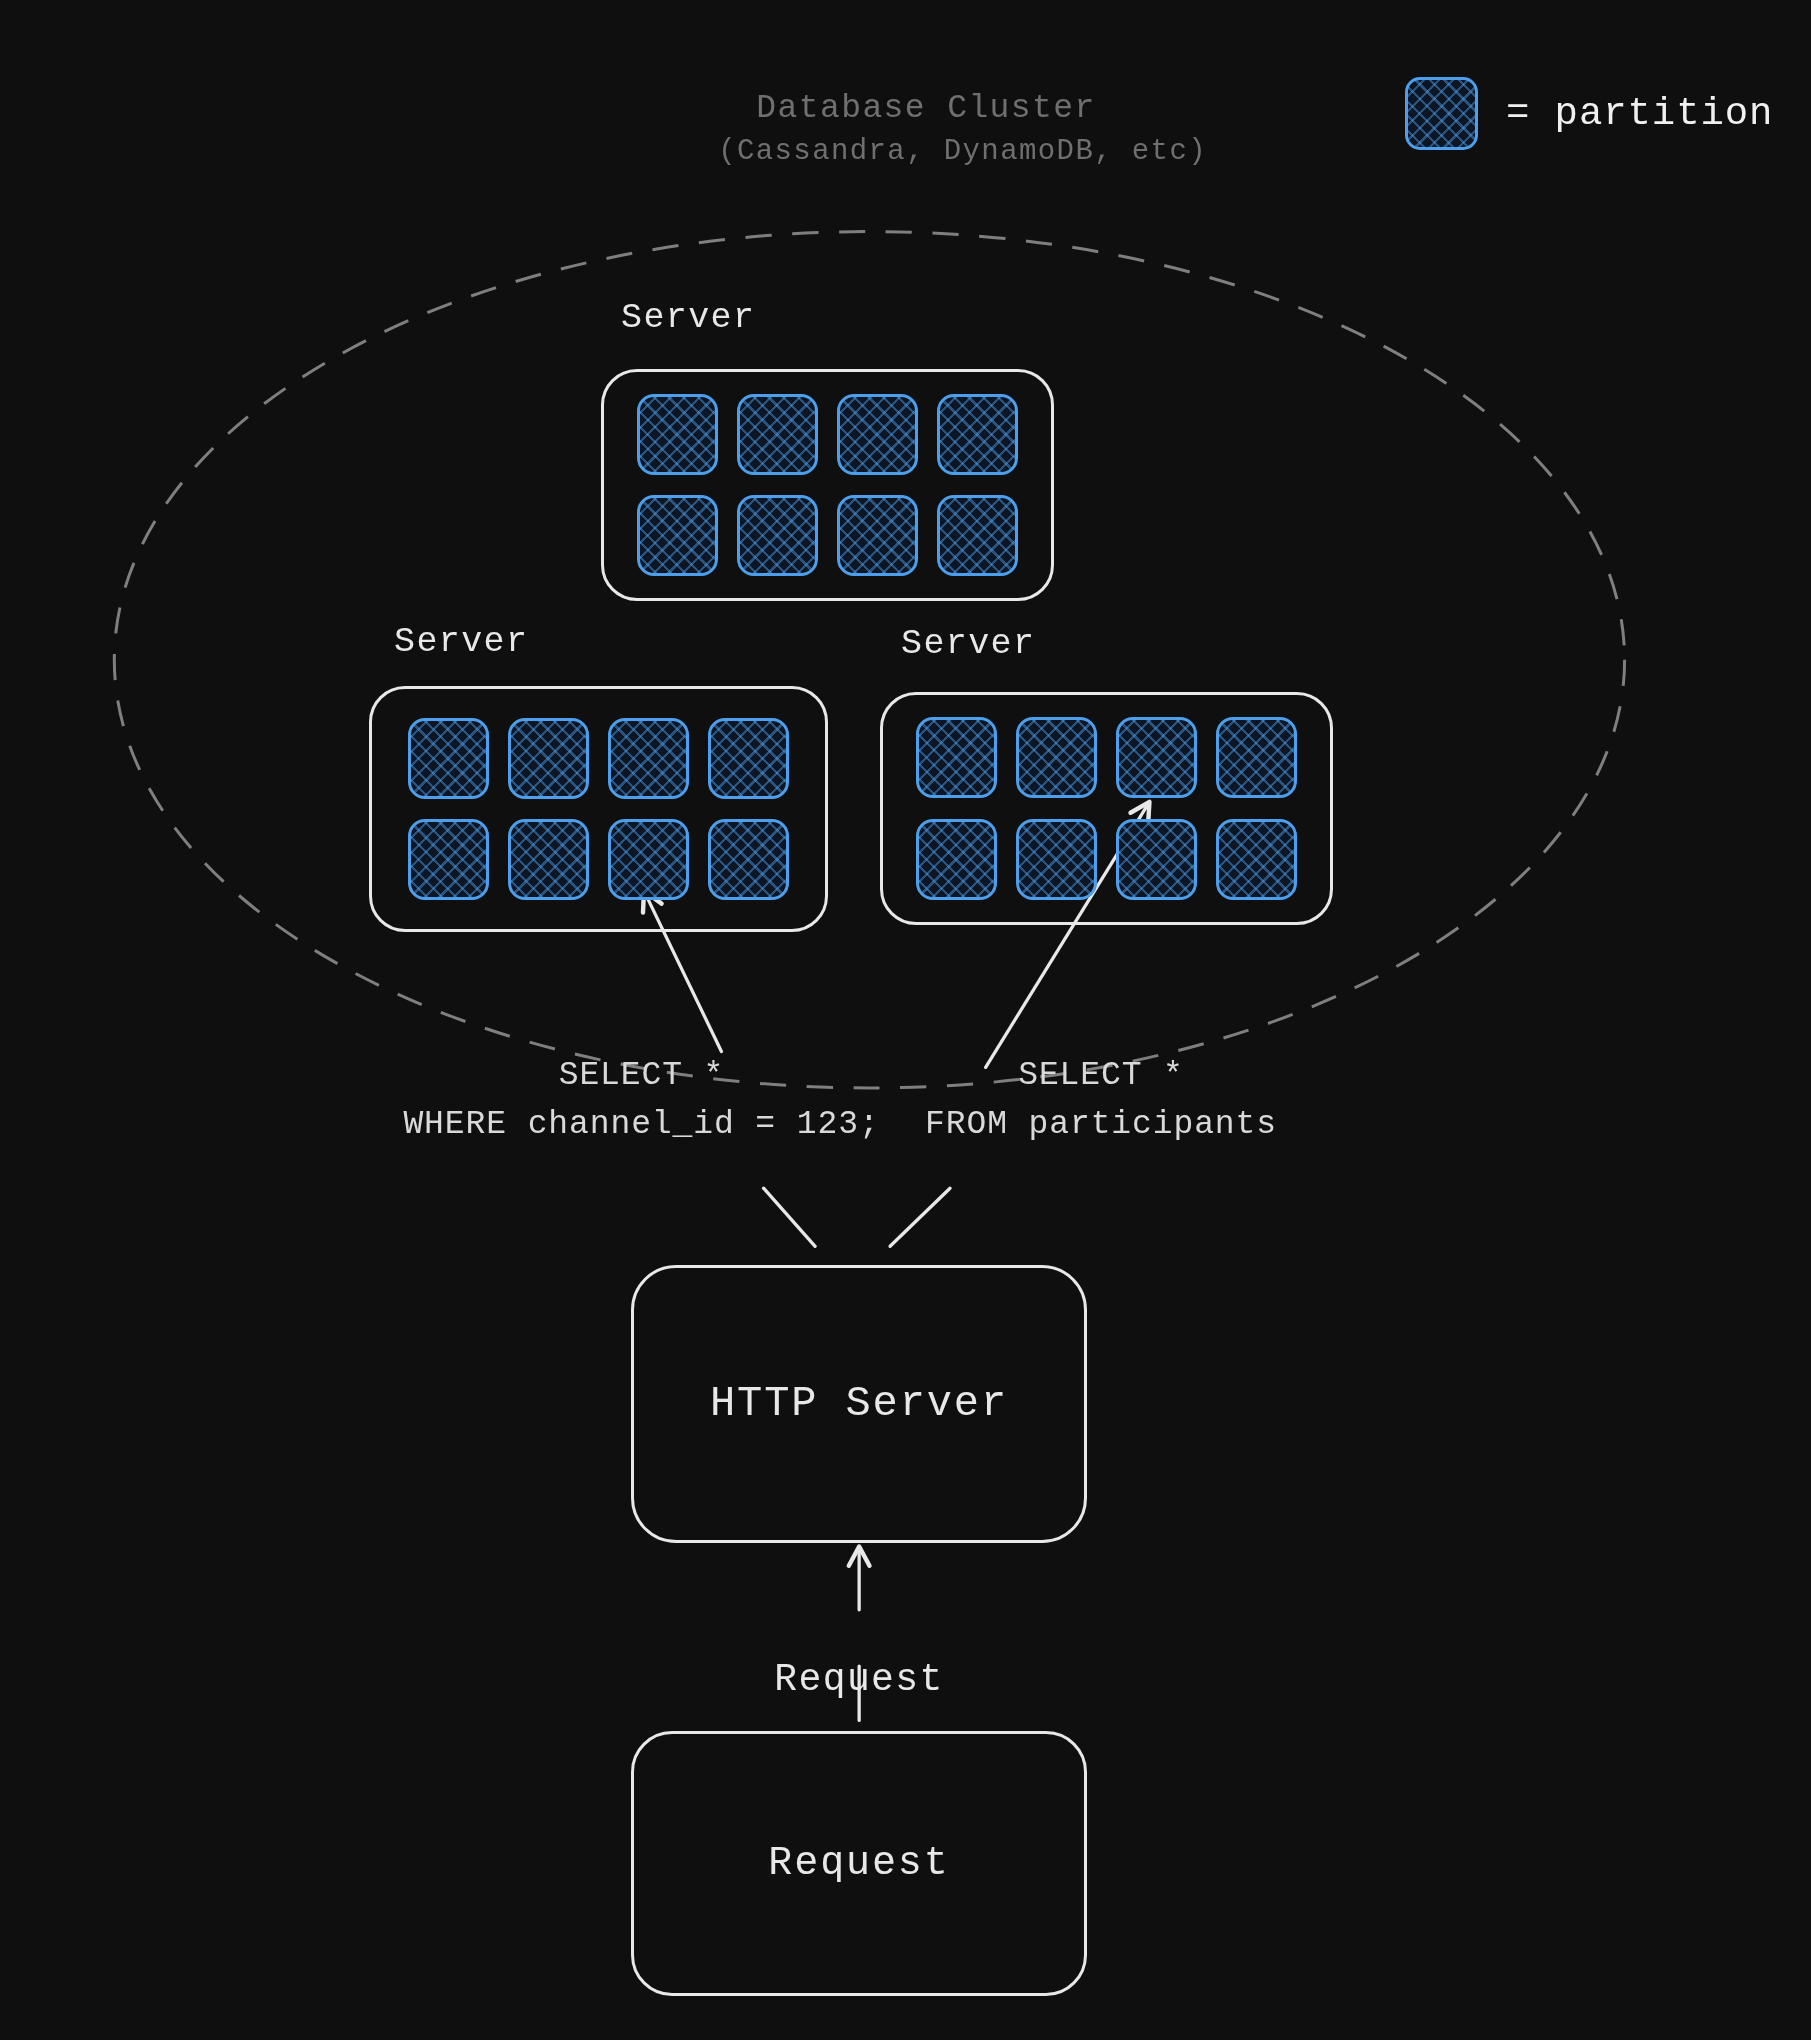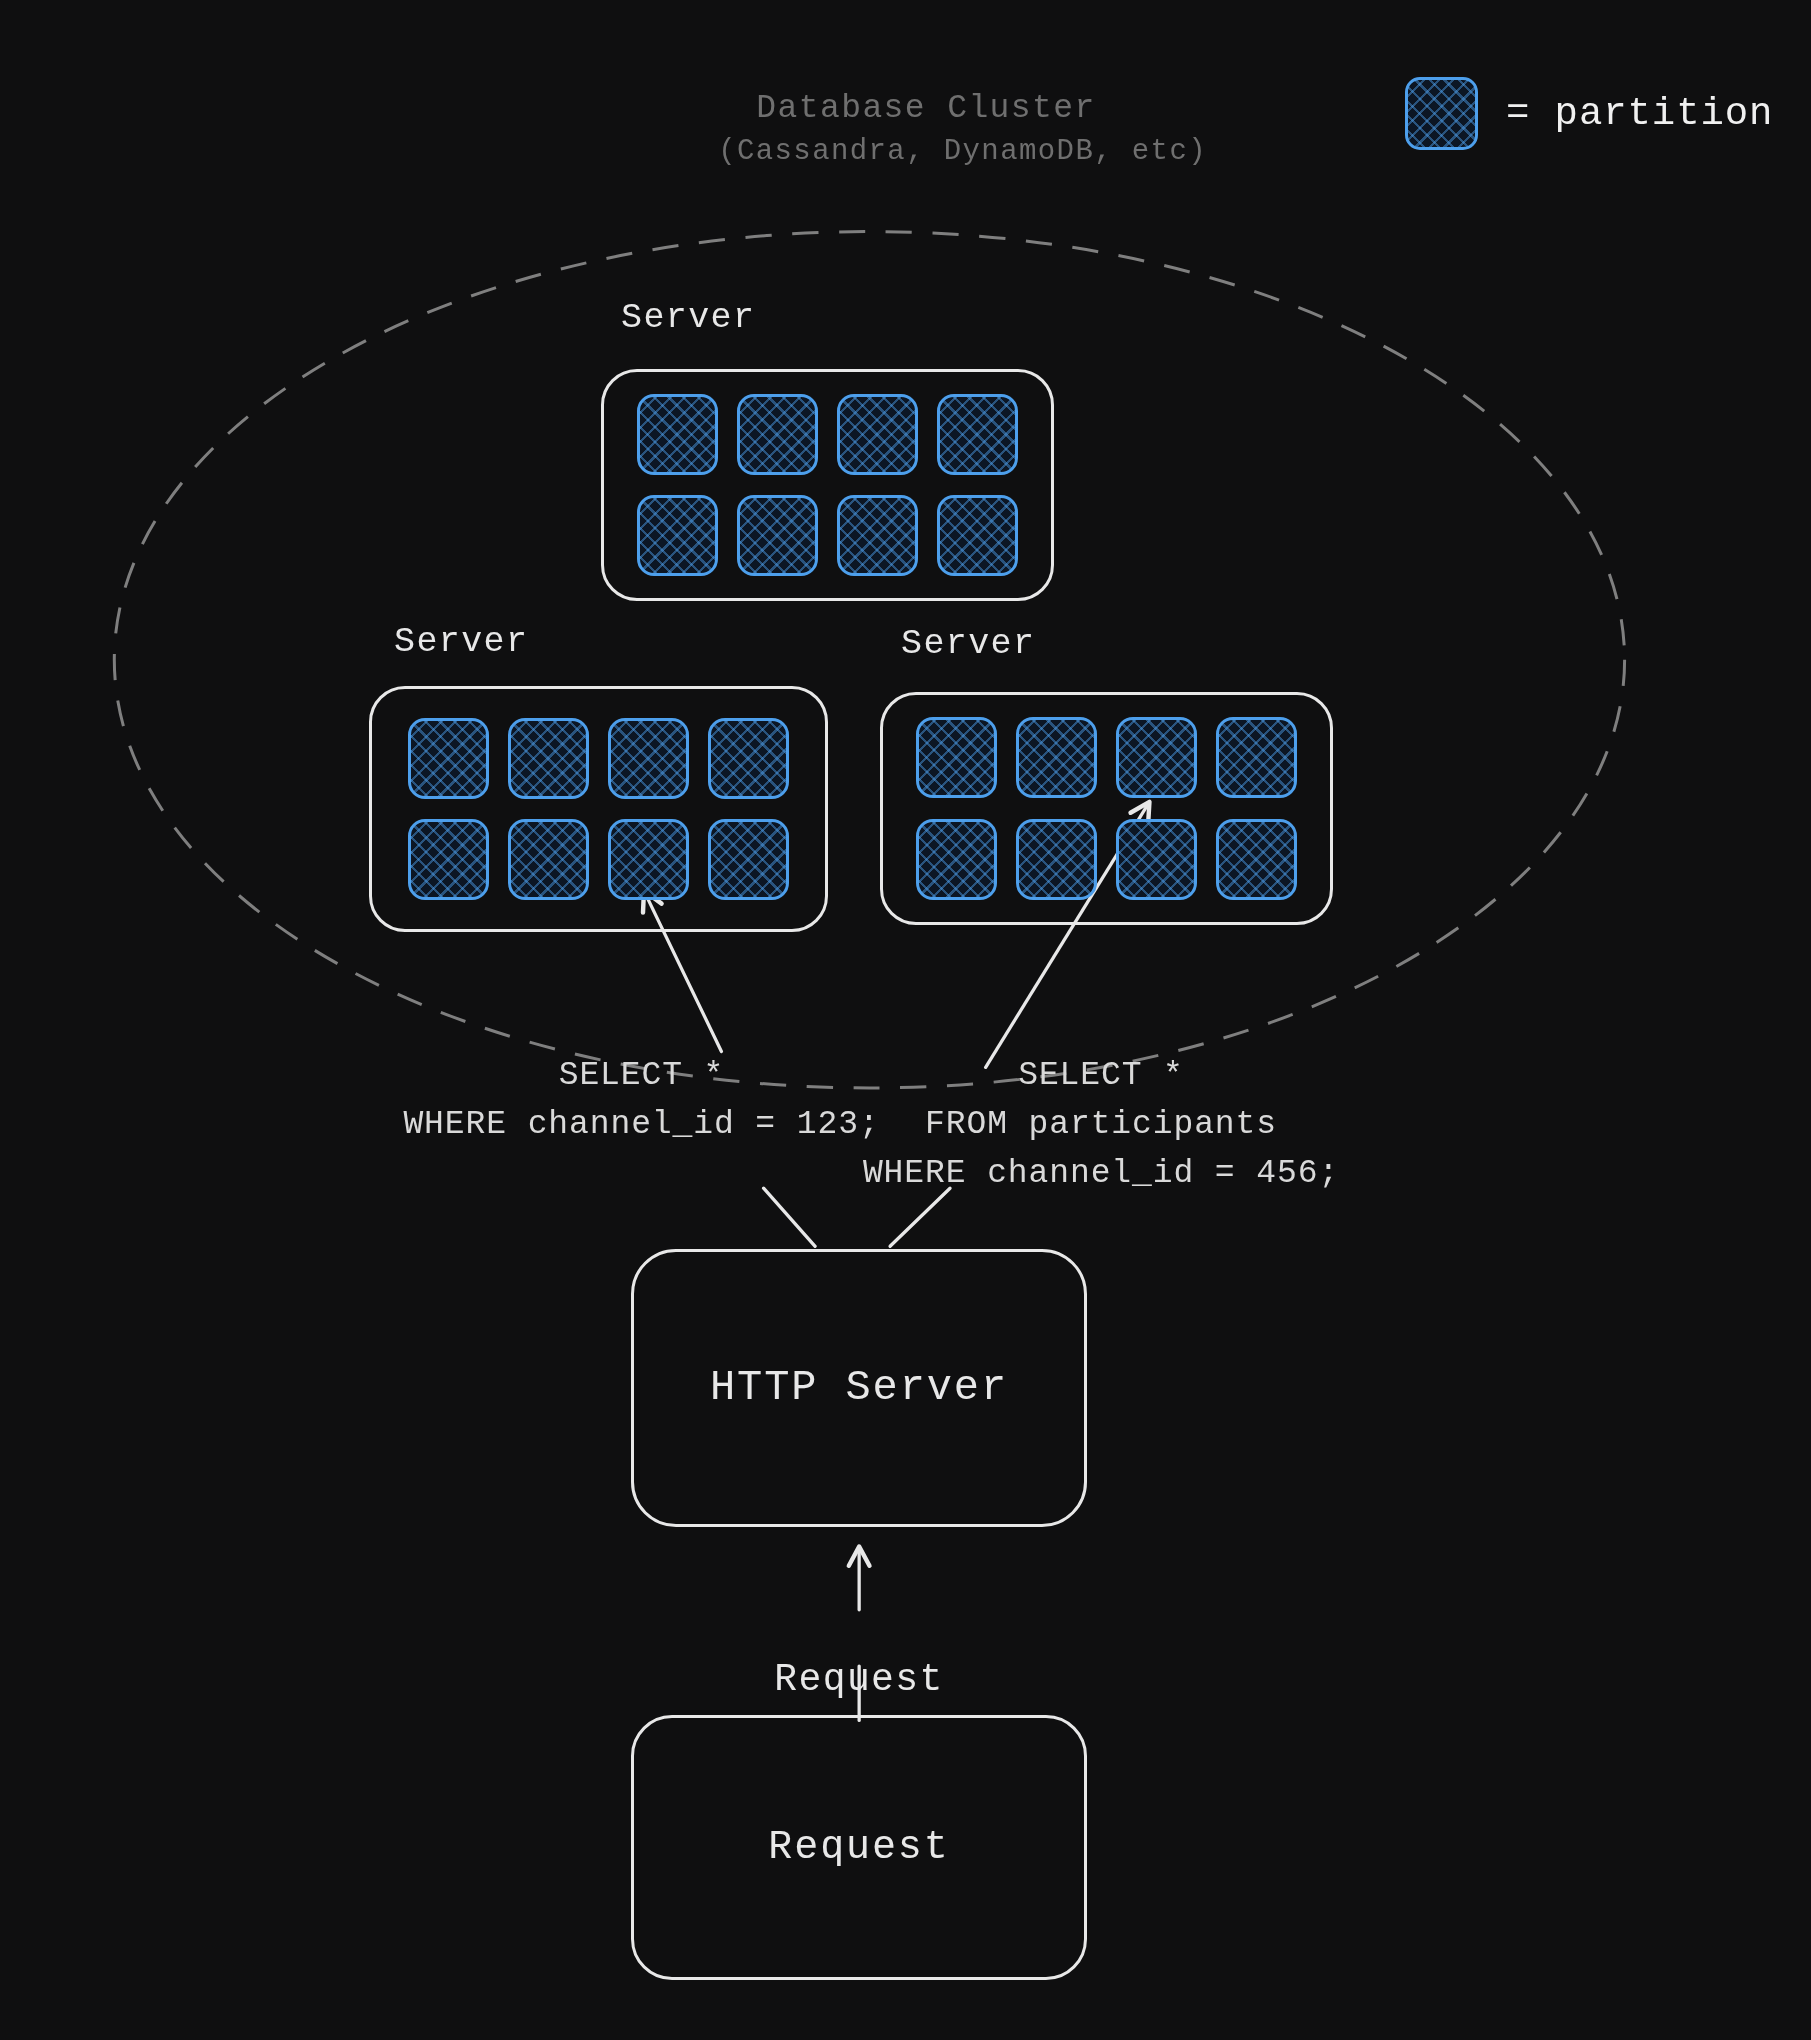--- a/index.html
+++ b/index.html
@@ -85,20 +85,21 @@
   .query-left{left:379px;top:1051px;width:525px;}
   .query-right{left:848px;top:1051px;width:506px;}
 
   .node{
     position:absolute;
     border:3.3px solid var(--stroke);
     border-radius:45px;
     display:flex;align-items:center;justify-content:center;
     color:var(--stroke);
     letter-spacing:1.9px;
+    margin-top:16px;
   }
   .http{left:631px;top:1249px;width:456px;height:278px;font-size:42px;}
   .client{left:631px;top:1715px;width:456px;height:265px;font-size:40px;border-radius:41px;}
 
   .request-label{
     position:absolute;left:625px;top:1658px;width:468px;
     text-align:center;color:var(--stroke);font-size:38px;letter-spacing:1.4px;
   }
 </style>
 </head>
@@ -180,21 +181,20 @@
   </div>
 
   <div class="query query-left">
     <div>SELECT *</div>
     <div>WHERE channel_id = 123;</div>
   </div>
 
   <div class="query query-right">
     <div>SELECT *</div>
     <div>FROM participants</div>
-    <div>WHERE channel_id = 456;</div>
   </div>
 
   <div class="node http">
     <span>HTTP Server</span>
   </div>
 
   <div class="request-label">Request</div>
 
   <div class="node client">
     <span>Request</span>

